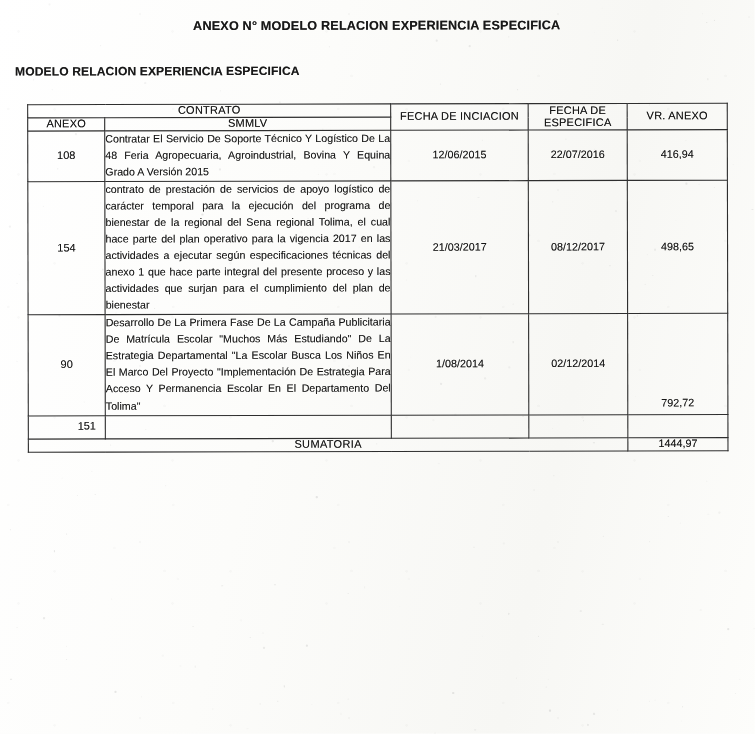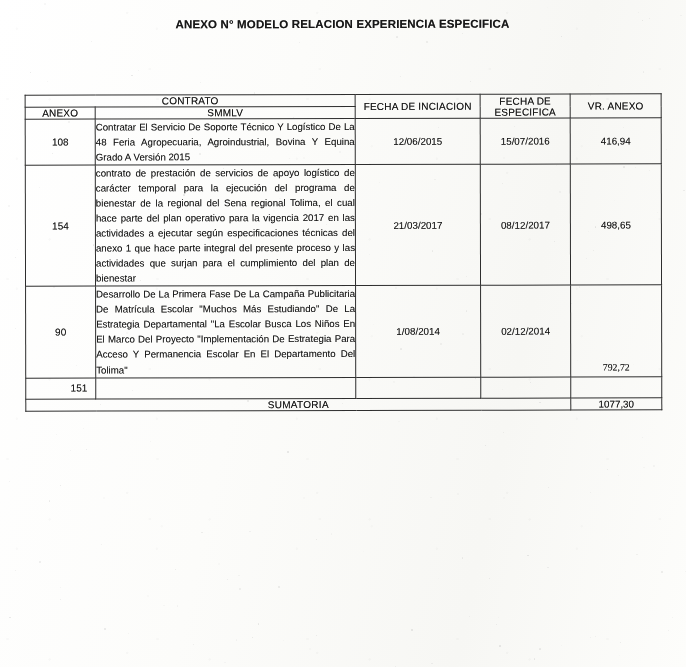--- a/index.html
+++ b/index.html
@@ -124,21 +124,20 @@
     text-shadow: 0 0 .4px rgba(0,0,0,.4);
   }
   td.val {
     text-align: center;
     font-size: 9.8px;
     text-shadow: 0 0 .4px rgba(0,0,0,.4);
   }
   td.val.bottom {
     vertical-align: bottom;
     padding-bottom: 4px;
-    font-family: Liberation Serif, serif;
   }
   td.num.right {
     text-align: right;
     padding-right: 8px;
   }
   tr.blank td { height: 20px; }
   td.sumatoria {
     text-align: center;
     font-size: 10px;
     letter-spacing: .3px;
@@ -356,20 +355,21 @@
     <i style="left:499.4px;top:644.9px;width:1.7px;height:1.7px;opacity:0.36"></i>
     <i style="left:222.6px;top:168.2px;width:0.6px;height:0.6px;opacity:0.27"></i>
     <i style="left:17.2px;top:248.9px;width:1.0px;height:1.0px;opacity:0.11"></i>
     <i style="left:680.3px;top:14.6px;width:1.9px;height:1.9px;opacity:0.16"></i>
   </div>
 
 <div class="sheet">
 
   <div class="doc-title">ANEXO N° MODELO RELACION EXPERIENCIA ESPECIFICA</div>
 
+  <div class="doc-subtitle">MODELO RELACION EXPERIENCIA ESPECIFICA</div>
 
   <table class="exp">
     <colgroup>
       <col class="c-num">
         <col class="c-obj">
         <col class="c-ini">
         <col class="c-fin">
         <col class="c-vr">
     </colgroup>
     <thead>
@@ -385,21 +385,21 @@
       <tr>
         <th class="hd">ANEXO</th>
         <th class="hd">SMMLV</th>
       </tr>
     </thead>
     <tbody>
       <tr>
         <td class="num">108</td>
         <td class="obj">Contratar El Servicio De Soporte Técnico Y Logístico De La 48 Feria Agropecuaria, Agroindustrial, Bovina Y Equina Grado A Versión 2015</td>
         <td class="dt">12/06/2015</td>
-        <td class="dt">15/07/2016</td>
+        <td class="dt">22/07/2016</td>
         <td class="val">416,94</td>
       </tr>
       <tr>
         <td class="num">154</td>
         <td class="obj">contrato de prestación de servicios de apoyo logístico de carácter temporal para la ejecución del programa de bienestar de la regional del Sena regional Tolima, el cual hace parte del plan operativo para la vigencia 2017 en las actividades a ejecutar según especificaciones técnicas del anexo 1 que hace parte integral del presente proceso y las actividades que surjan para el cumplimiento del plan de bienestar</td>
         <td class="dt">21/03/2017</td>
         <td class="dt">08/12/2017</td>
         <td class="val">498,65</td>
       </tr>
       <tr>
@@ -411,18 +411,18 @@
       </tr>
       <tr class="blank">
         <td class="num right">151</td>
         <td class="obj"></td>
         <td class="dt"></td>
         <td class="dt"></td>
         <td class="val"></td>
       </tr>
       <tr>
         <td class="sumatoria" colspan="4">SUMATORIA</td>
-        <td class="sumval">1077,30</td>
+        <td class="sumval">1444,97</td>
       </tr>
     </tbody>
   </table>
 
 </div>
 
 </body></html>

